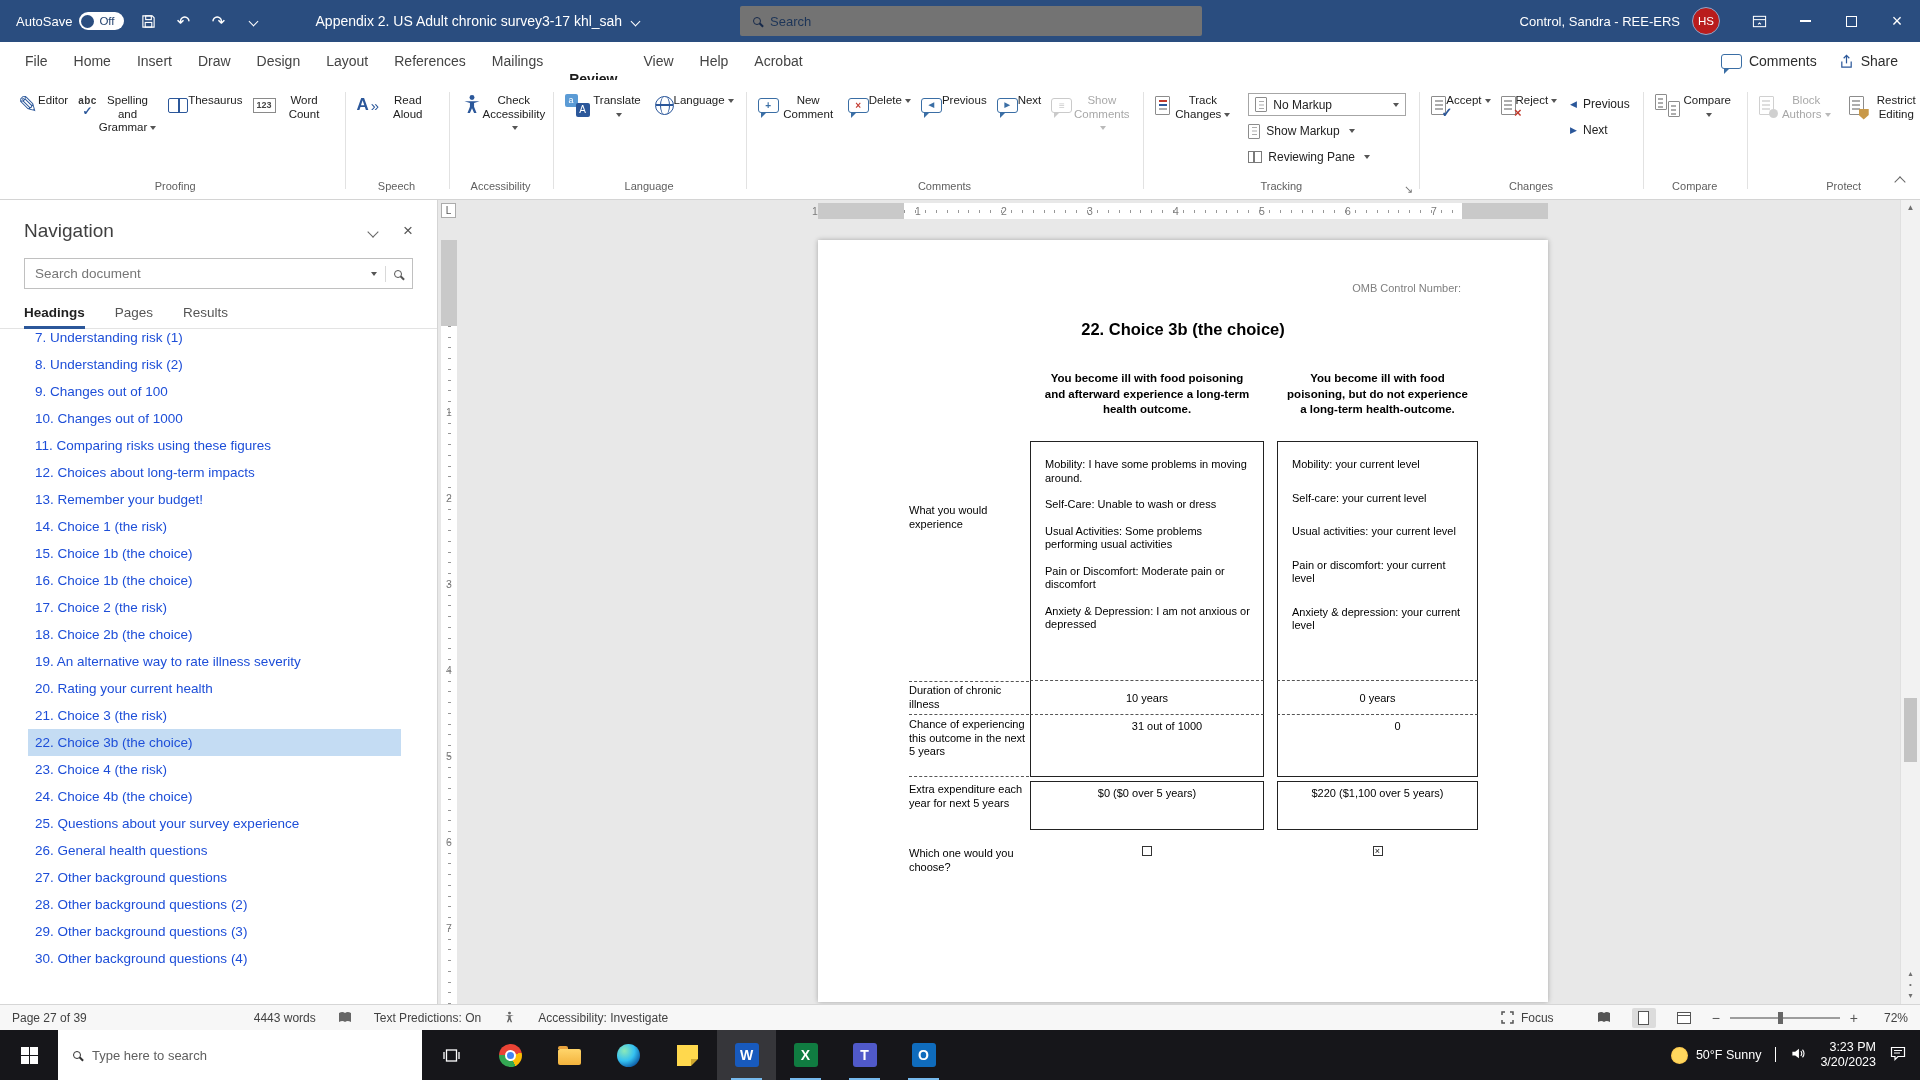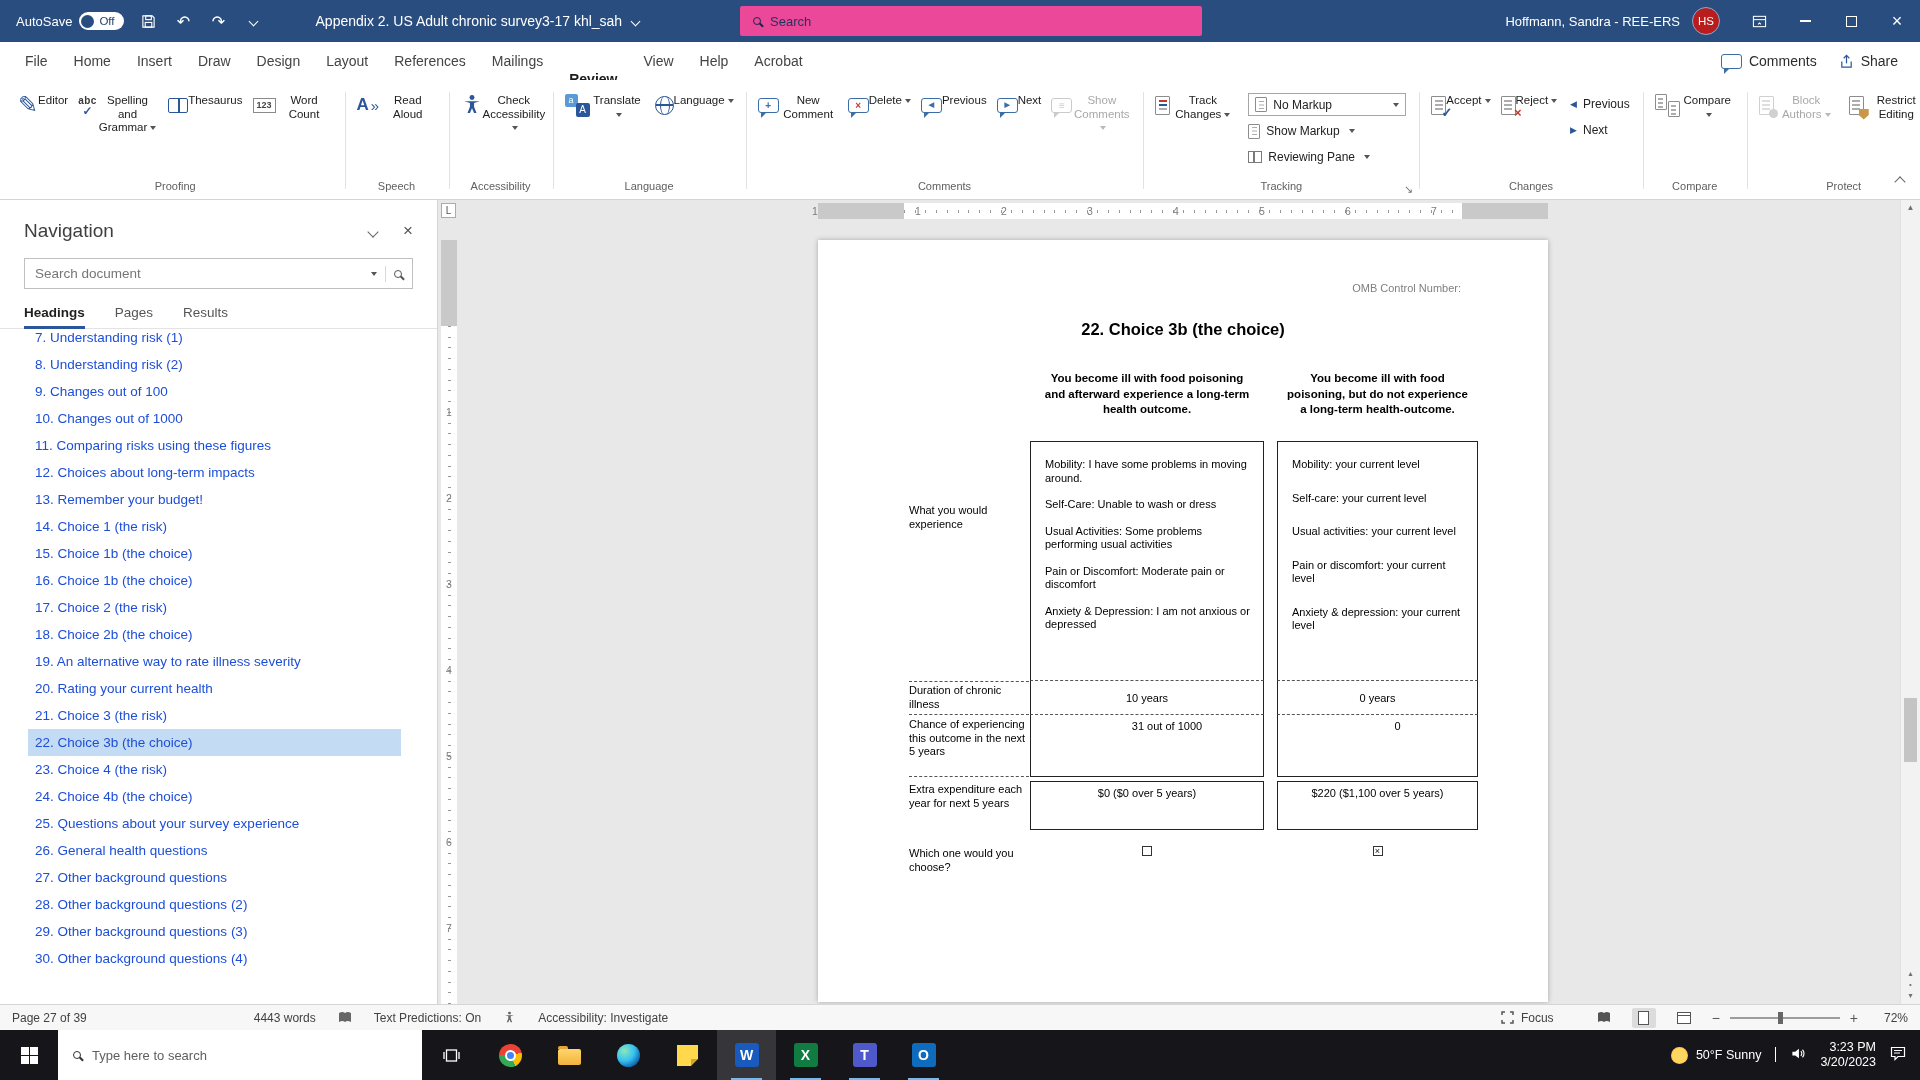--- a/index.html
+++ b/index.html
@@ -7,21 +7,21 @@
 
 
 .titlebar { height:42px; background:#2a4d7f; color:#fff; display:flex; align-items:center; position:relative; font-size:13px; }
 .qat { display:flex; align-items:center; gap:15px; padding-left:16px; }
 .autosave { display:flex; align-items:center; gap:7px; }
 .as-pill { height:18px; background:#fff; border-radius:9px; display:flex; align-items:center; gap:5px; padding:2px 9px 2px 2px; color:#24436f; font-size:11.5px; }
 .as-knob { width:13px; height:13px; background:#2a4d7f; border-radius:50%; }
 .qat-btn { display:flex; align-items:center; justify-content:center; width:20px; height:24px; font-size:16px; color:#fff; }
 .chev-s { width:7px; height:7px; border-right:1.5px solid #fff; border-bottom:1.5px solid #fff; transform:rotate(45deg); display:inline-block; }
 .tb-title { margin-left:52px; display:flex; align-items:center; gap:10px; font-size:14px; white-space:nowrap; }
-.tsearch { position:absolute; left:740px; top:6px; width:462px; height:30px; background:#ec4899; border-radius:2px; display:flex; align-items:center; padding-left:13px; gap:9px; color:#16294a; }
+.tsearch { position:absolute; left:740px; top:6px; width:462px; height:30px; background:#737373; border-radius:2px; display:flex; align-items:center; padding-left:13px; gap:9px; color:#16294a; }
 .mag { width:8px; height:8px; border:1.6px solid currentColor; border-radius:50%; position:relative; flex:none; }
 .mag::after { content:""; position:absolute; width:5px; height:1.6px; background:currentColor; transform:rotate(45deg); right:-4px; bottom:-2px; }
 .tsearch input { background:transparent; border:none; outline:none; font-size:13px; color:#10233f; width:380px; font-family:inherit; }
 .tsearch input::placeholder { color:#1d3558; }
 .tb-right { position:absolute; right:0; top:0; height:42px; display:flex; align-items:center; }
 .tb-user { font-size:13px; margin-right:12px; }
 .avatar { width:28px; height:28px; border-radius:50%; background:#b91c1c; border:1px solid #8ea9cc; display:flex; align-items:center; justify-content:center; font-size:11.5px; font-weight:400; margin-right:16px; }
 .winctl { width:46px; height:42px; display:flex; align-items:center; justify-content:center; }
 .min-bar { width:11px; height:1.6px; background:#fff; }
 .max-box { width:11px; height:11px; border:1.4px solid #fff; }
@@ -237,21 +237,21 @@
   </div>
   <div class="tb-title">
     <span>Appendix 2. US Adult chronic survey3-17 khl_sah</span>
     <span class="chev-s"></span>
   </div>
   <div class="tsearch">
     <span class="mag"></span>
     <input placeholder="Search" style="">
   </div>
   <div class="tb-right">
-    <span class="tb-user">Hoffmann, Sandra - REE-ERS</span>
+    <span class="tb-user">Control, Sandra - REE-ERS</span>
     <span class="avatar">HS</span>
     <span class="winctl">
         <svg width="15" height="15" viewBox="0 0 16 16" fill="none" stroke="#fff" stroke-width="1.1">
           <rect x="1.5" y="2.5" width="13" height="11"></rect>
           <path d="M1.5 6h13"></path>
           <path d="M6.5 11l1.5-1.5L9.5 11"></path>
         </svg>
       </span>
     <span class="winctl">
         <span class="min-bar"></span>

